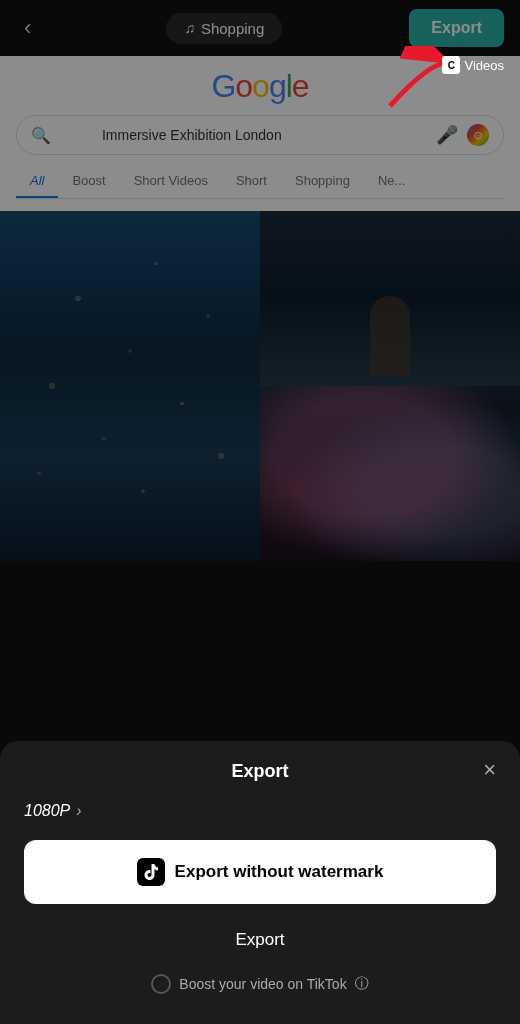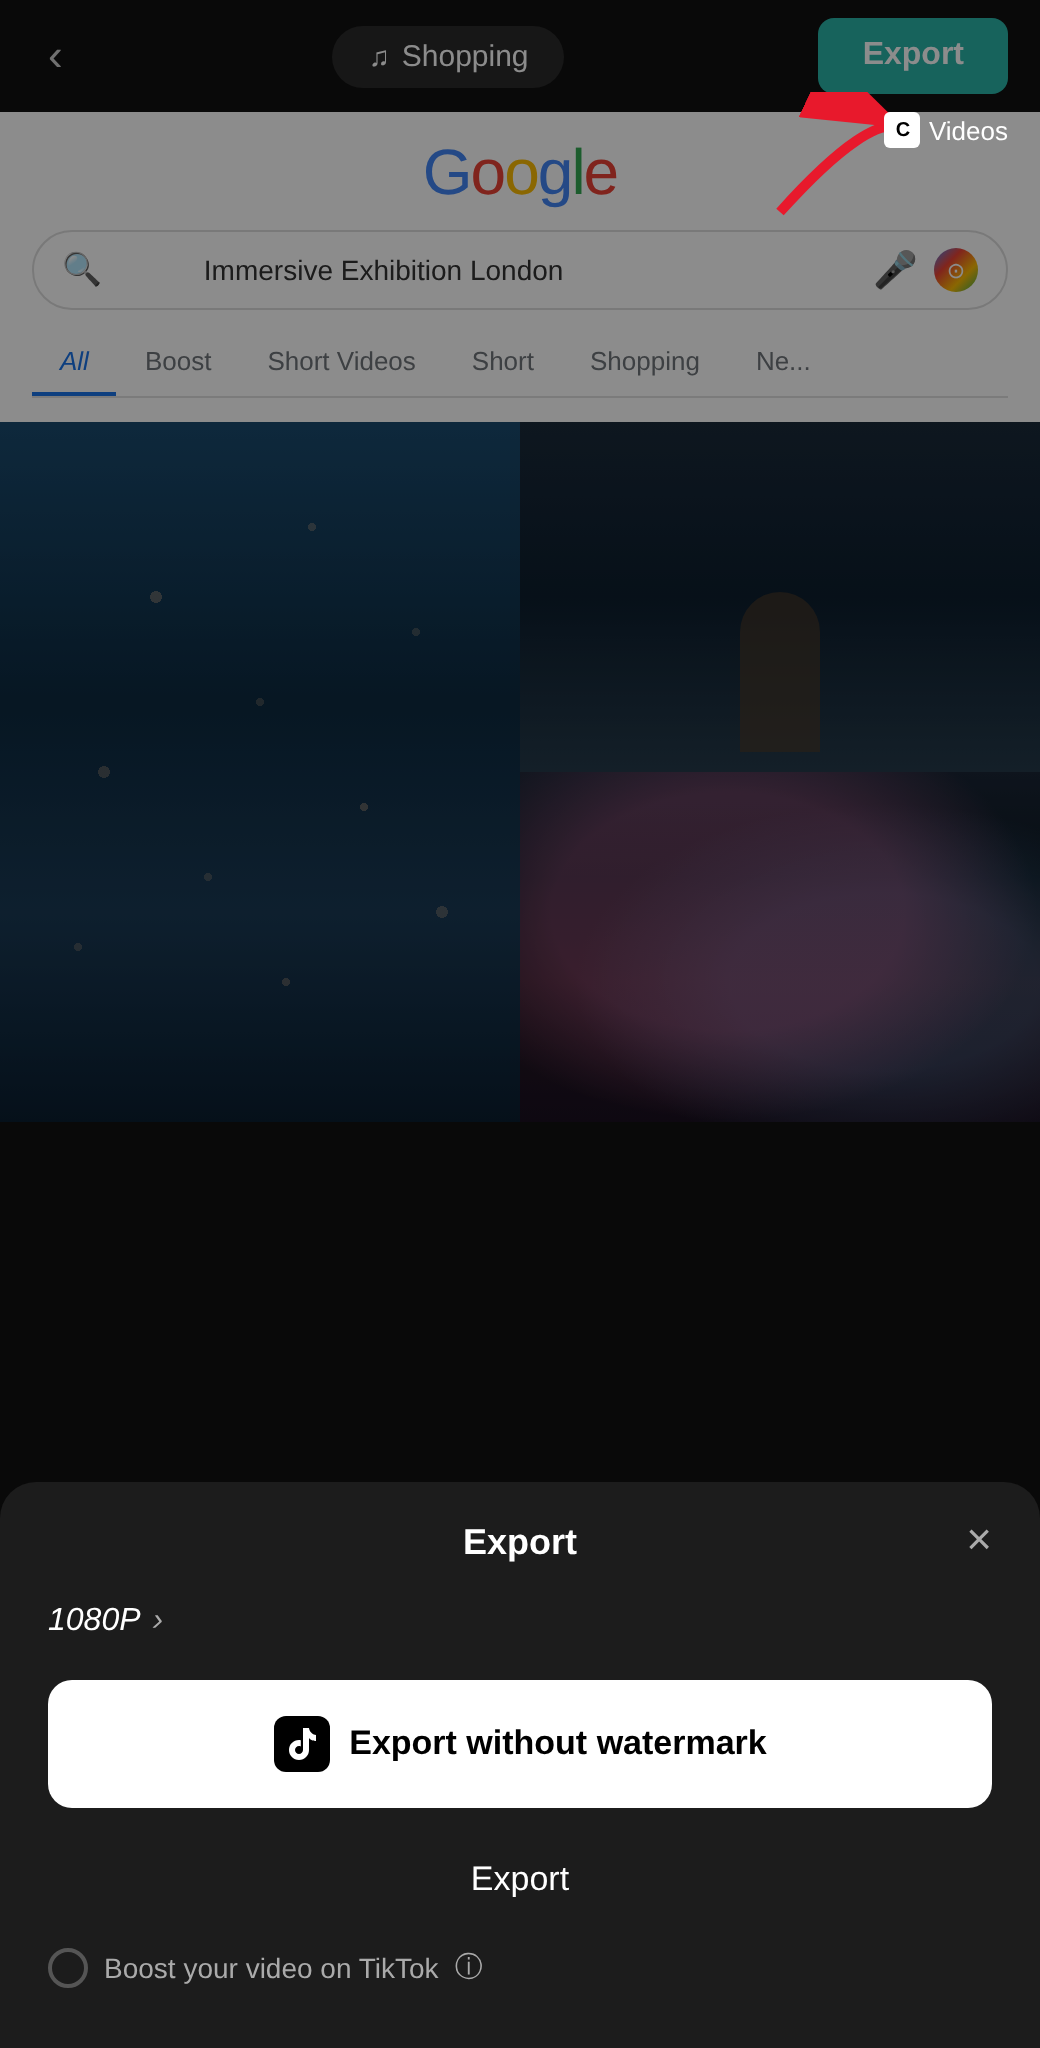--- a/index.html
+++ b/index.html
@@ -319,20 +319,21 @@
       font-weight: 500;
       text-align: center;
       cursor: pointer;
       padding: 8px;
       margin-bottom: 16px;
     }
 
     .boost-row {
       display: flex;
       align-items: center;
+      justify-content: center;
       gap: 8px;
     }
     .boost-circle {
       width: 20px;
       height: 20px;
       border-radius: 50%;
       border: 2px solid #555;
       background: none;
     }
     .boost-text {

